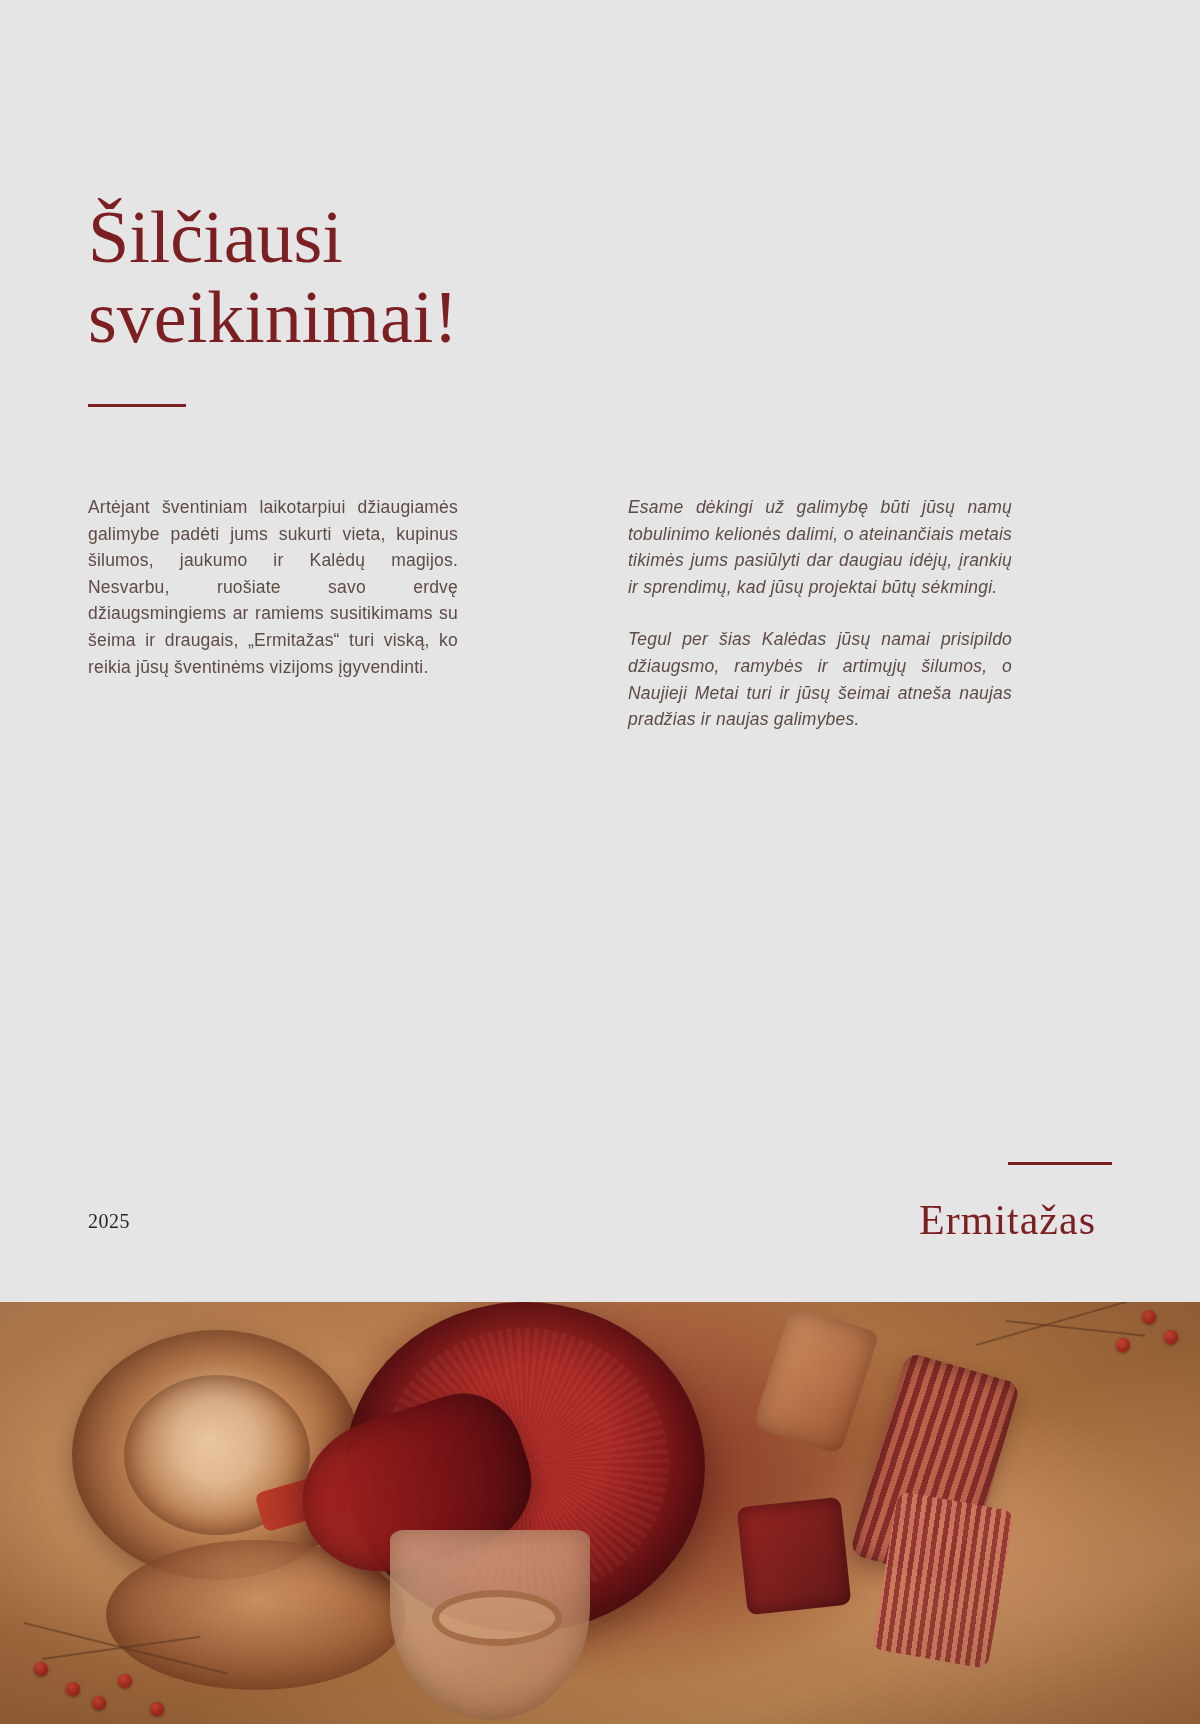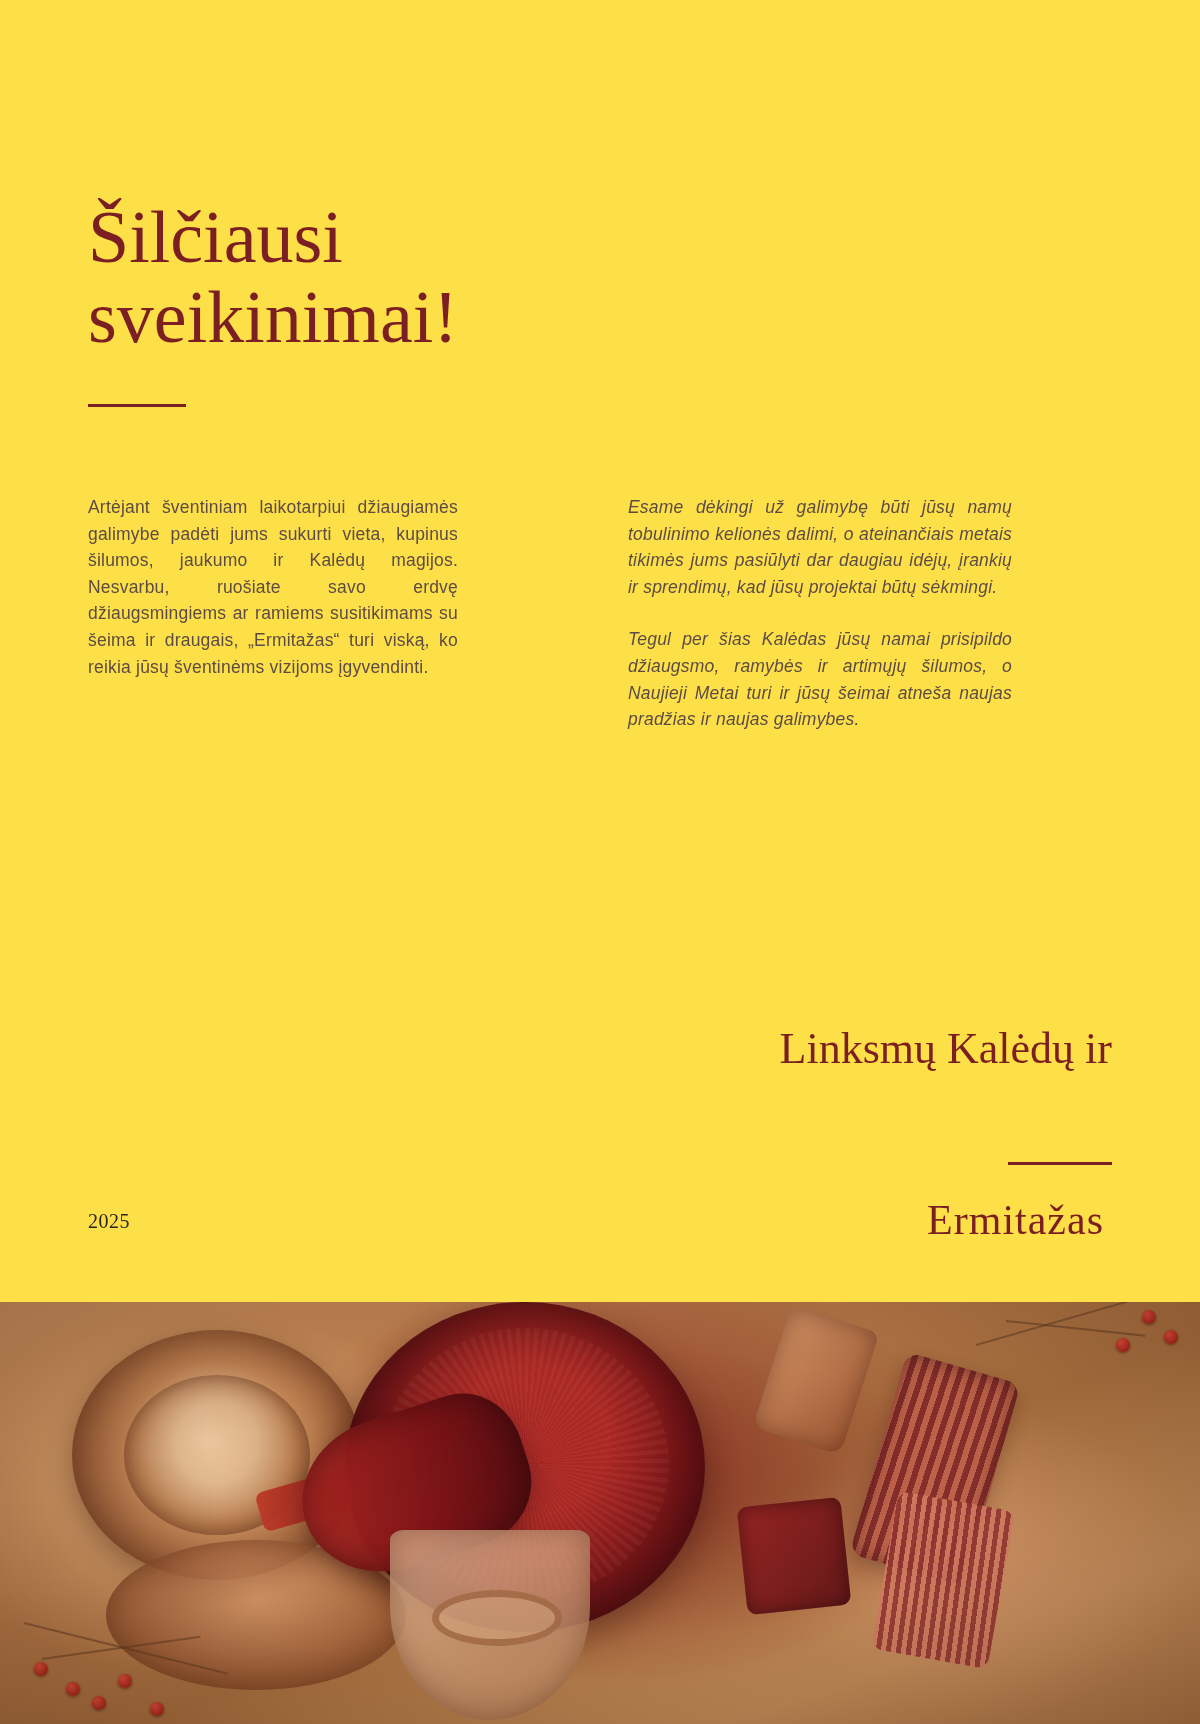--- a/index.html
+++ b/index.html
@@ -12,21 +12,21 @@
     background: #ffffff;
     font-family: "Liberation Sans", sans-serif;
     overflow: hidden;
     position: relative;
   }
 
   .page {
     position: relative;
     width: 1200px;
     height: 1724px;
-    background: #fde047;
+    background: #e5e5e5;
     overflow: hidden;
   }
 
   
   .headline-wrap {
     position: absolute;
     left: 88px;
     top: 198px;
     width: 520px;
   }
@@ -92,21 +92,21 @@
     position: absolute;
     right: 88px;
     top: 1162px;
     width: 104px;
     height: 3px;
     background: #7c1f22;
   }
 
   .brand {
     position: absolute;
-    right: 96px;
+    right: 104px;
     top: 1196px;
     font-family: "Liberation Serif", serif;
     color: #7c1f22;
     font-size: 42px;
     letter-spacing: 1px;
     text-align: right;
   }
 
   .year {
     position: absolute;
@@ -280,21 +280,20 @@
   <div class="col col-left">
     <p>Artėjant šventiniam laikotarpiui džiaugiamės galimybe padėti jums sukurti vieta, kupinus šilumos, jaukumo ir Kalėdų magijos. Nesvarbu, ruošiate savo erdvę džiaugsmingiems ar ramiems susitikimams su šeima ir draugais, „Ermitažas“ turi viską, ko reikia jūsų šventinėms vizijoms įgyvendinti.</p>
   </div>
 
   <div class="col col-right">
     <p>Esame dėkingi už galimybę būti jūsų namų tobulinimo kelionės dalimi, o ateinančiais metais tikimės jums pasiūlyti dar daugiau idėjų, įrankių ir sprendimų, kad jūsų projektai būtų sėkmingi.</p>
     <p>Tegul per šias Kalėdas jūsų namai prisipildo džiaugsmo, ramybės ir artimųjų šilumos, o Naujieji Metai turi ir jūsų šeimai atneša naujas pradžias ir naujas galimybes.</p>
   </div>
 
   <div class="greeting">
-    <span class="g-line">Linksmų Kalėdų ir</span>
   </div>
 
   <div class="rule-greet"></div>
 
   <div class="brand">Ermitažas</div>
 
   <div class="year">2025</div>
 
   <div class="photo">
     <div class="photo-bg"></div>

